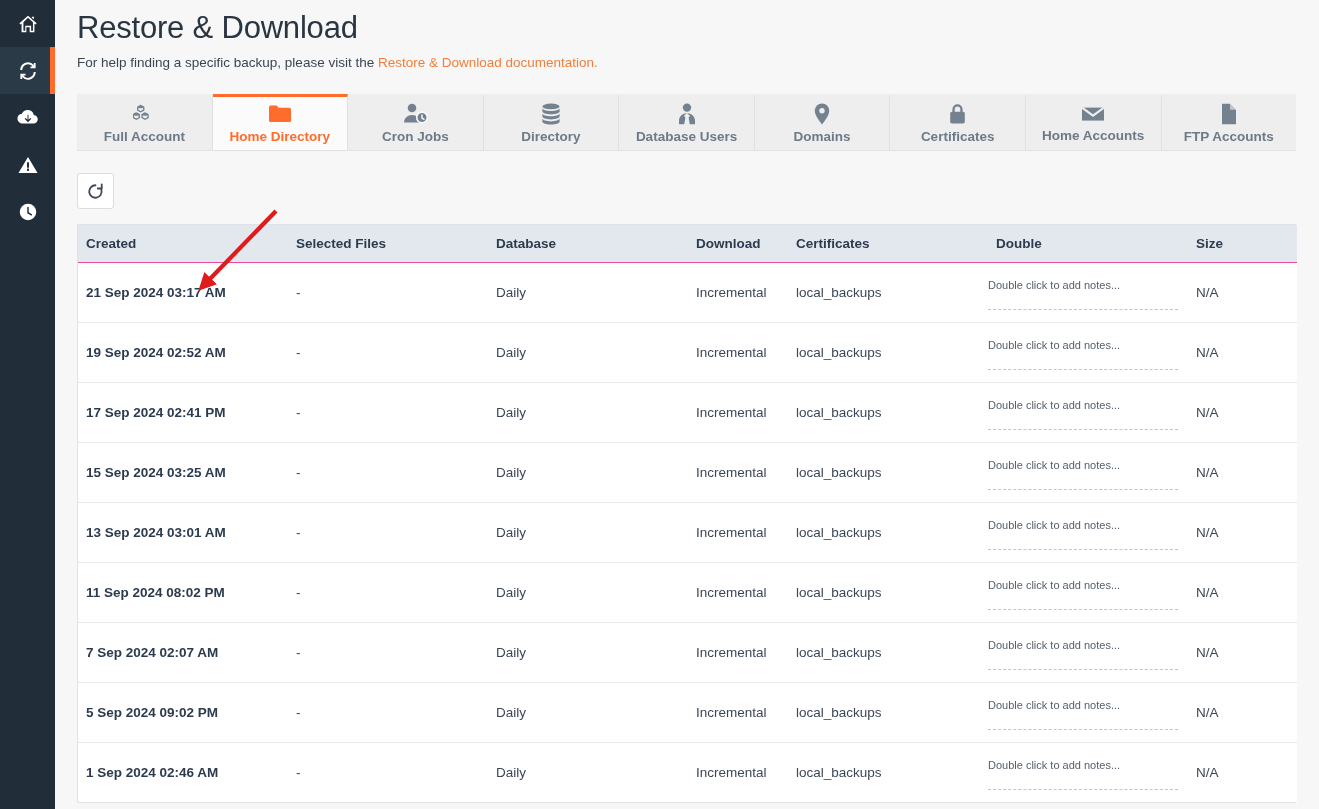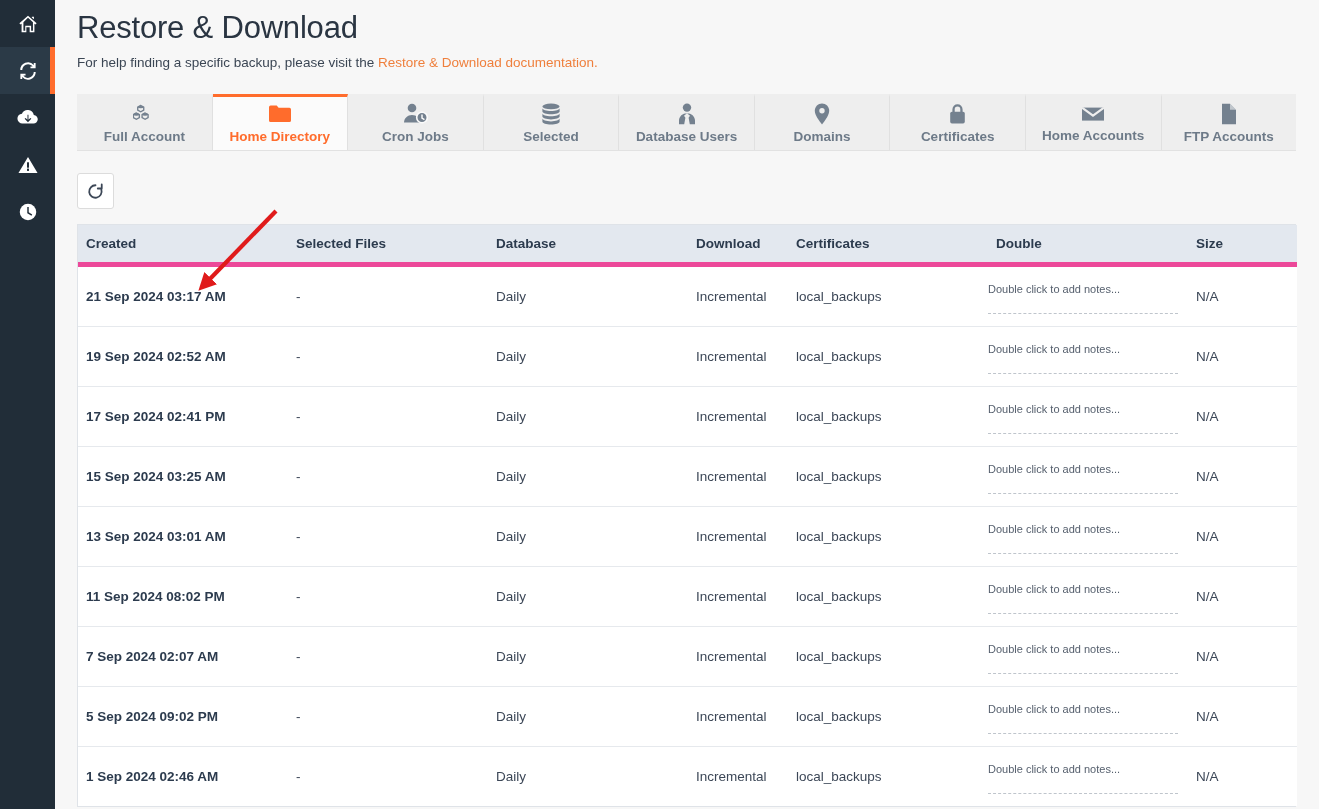--- a/index.html
+++ b/index.html
@@ -134,21 +134,21 @@
   }
   table { border-collapse: collapse; width: 100%; table-layout: fixed; }
   thead th {
     background: #e3e8ef;
     color: #2c3b4e;
     font-size: 13.5px;
     font-weight: bold;
     text-align: left;
     padding: 11px 0 11px 8px;
     height: 33px;
-    border-bottom: 5px solid #ec4899;
+    border-bottom: 1px solid #ec4899;
   }
   tbody td {
     font-size: 13.5px;
     color: #3c4757;
     padding: 12px 0 12px 8px;
     border-bottom: 1px solid #e6e9ed;
     height: 46px;
     vertical-align: middle;
     background: #ffffff;
   }
@@ -272,21 +272,21 @@
 
       <div class="tab">
         <span class="tab-icon">
           <svg width="20" height="22" viewBox="0 0 20 22">
             <ellipse cx="10" cy="3.4" rx="8.6" ry="2.8"></ellipse>
             <path d="M1.4 5.2v3.2c0 1.5 3.9 2.8 8.6 2.8s8.6-1.3 8.6-2.8V5.2c0 1.5-3.9 2.8-8.6 2.8S1.4 6.7 1.4 5.2z"></path>
             <path d="M1.4 10.4v3.2c0 1.5 3.9 2.8 8.6 2.8s8.6-1.3 8.6-2.8v-3.2c0 1.5-3.9 2.8-8.6 2.8s-8.6-1.3-8.6-2.8z"></path>
             <path d="M1.4 15.6v3.2c0 1.5 3.9 2.8 8.6 2.8s8.6-1.3 8.6-2.8v-3.2c0 1.5-3.9 2.8-8.6 2.8s-8.6-1.3-8.6-2.8z"></path>
           </svg>
         </span>
-        <span class="tab-label">Selected</span>
+        <span class="tab-label">Directory</span>
       </div>
 
       <div class="tab">
         <span class="tab-icon">
           <svg width="18" height="22" viewBox="0 0 18 22">
             <circle cx="9" cy="4.6" r="4.2"></circle>
             <path d="M9 10.2c-4.4 0-8 3.2-8 7.4v3.6h5.2l1.2-6.4-1.4-2 3-2.6 3 2.6-1.4 2 1.2 6.4H17v-3.6c0-4.2-3.6-7.4-8-7.4z"></path>
           </svg>
         </span>
         <span class="tab-label">Database Users</span>

